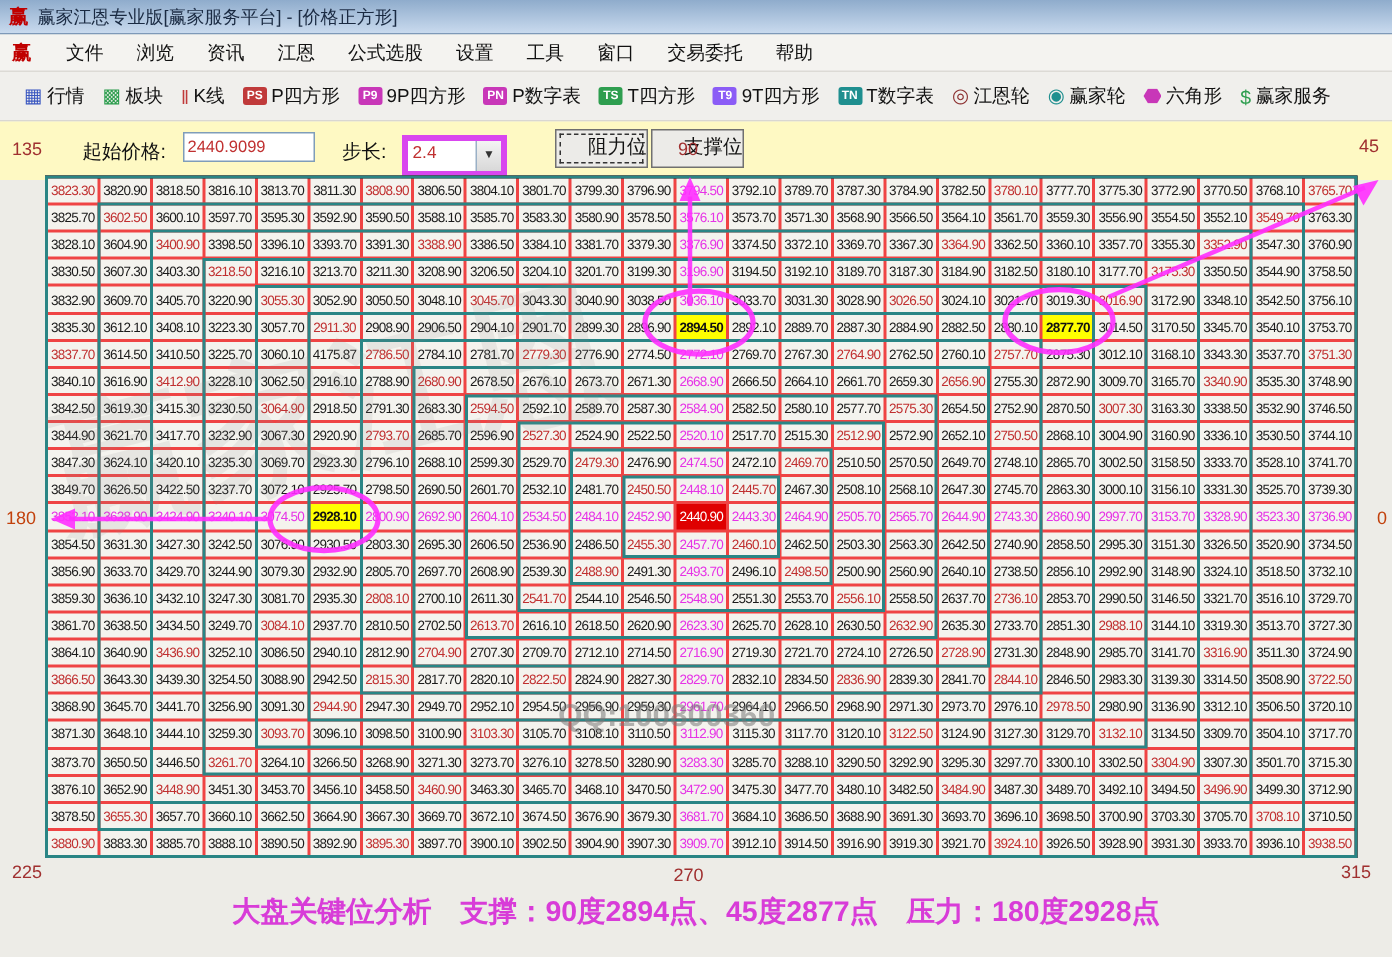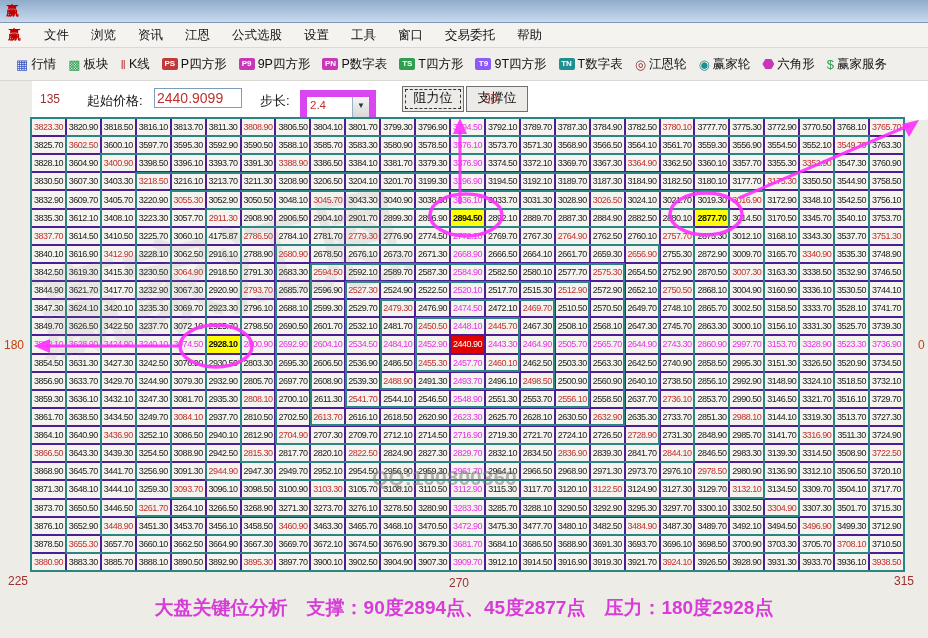--- a/index.html
+++ b/index.html
@@ -16,38 +16,38 @@
   .menu-item{font-size:12.5px;color:#111;margin:0 11px;cursor:default;}
   .toolbar{height:32px;background:#F0EFEC;display:flex;align-items:center;padding:0 10px;
            border-bottom:1px solid #D9D7D2;}
   .tool-item{display:flex;align-items:center;margin:0 6px;font-size:12.5px;color:#111;}
   .tool-item .glyph{font-size:13px;margin-right:3px;}
   .tool-item .badge{display:inline-block;min-width:14px;height:12px;line-height:12px;border-radius:2px;
                     color:#fff;font-size:8px;font-weight:bold;text-align:center;margin-right:3px;padding:0 1px;}
   .tool-item .hex{display:inline-block;width:12px;height:10px;margin-right:3px;
                   clip-path:polygon(25% 0,75% 0,100% 50%,75% 100%,25% 100%,0 50%);}
   
-  .controls{height:39px;background:#ffffff;position:relative;margin-left:32px;}
+  .controls{height:39px;background:#fef9c3;position:relative;}
   .ctl-label{position:absolute;font-size:13px;color:#111;top:11px;}
   .ctl-input{position:absolute;top:7px;height:18px;border:1px solid #7F9DB9;background:#fff;
-             color:#C03030;font-size:14px;padding:0 2px;box-sizing:content-box;}
-  .combo{position:absolute;top:9px;width:62px;height:20px;border:7px solid #d946ef;background:#fff;display:flex;}
+             color:#C03030;font-size:11px;padding:0 2px;box-sizing:content-box;}
+  .combo{position:absolute;top:9px;width:62px;height:20px;border:4px solid #d946ef;background:#fff;display:flex;}
   .combo .val{flex:1;color:#C03030;font-size:11.5px;padding:2px 3px;}
   .combo .drop{width:16px;background:linear-gradient(#F4F4F4,#D8D8D8);border-left:1px solid #9AB0C6;
                font-size:8px;color:#333;text-align:center;line-height:18px;}
   .pbtn{position:absolute;top:5px;width:60px;height:24px;background:#ECEBE8;border:1px solid #707070;
-        font-size:13px;color:#111;text-align:center;line-height:22px;}
+        font-size:13px;color:#111;text-align:right;line-height:22px;}
   .pbtn.focused{outline:1px dashed #333;outline-offset:-4px;}
   .panel-title{position:absolute;top:8px;left:530px;font-size:17px;font-weight:bold;color:#E03CE0;}
   .angle{position:absolute;font-size:12px;color:#A03030;}
   .angle.dark{color:#c2410c;}
   
   .grid-wrap{position:absolute;left:30px;top:117px;width:875px;height:455px;}
   .grid{display:grid;grid-template-columns:repeat(25,1fr);grid-template-rows:repeat(25,1fr);
-        gap:2px;background:#4c1d95;border:2px solid #000000;width:100%;height:100%;box-sizing:border-box;}
+        gap:2px;background:#ef4444;border:2px solid #000000;width:100%;height:100%;box-sizing:border-box;}
   .cell{background:#F4F3EE;color:#1A1A1A;font-size:9px;letter-spacing:-0.5px;display:flex;
         align-items:center;justify-content:center;overflow:hidden;white-space:nowrap;}
   .c-m{color:#E633E6;}
   .c-r{color:#C03030;}
   .c-y{background:#FFFF00;color:#111;font-weight:bold;}
   .c-c{background:#DF0000;color:#fff;font-weight:normal;}
   .rings{position:absolute;left:0;top:0;width:100%;height:100%;pointer-events:none;}
   .ring{position:absolute;border:2px solid #2A8585;box-sizing:border-box;}
   
   .wm-brand{position:absolute;left:30px;top:210px;font-size:96px;color:rgba(140,140,140,0.13);
@@ -56,20 +56,21 @@
          pointer-events:none;font-weight:bold;}
   .annot{position:absolute;left:0;top:0;pointer-events:none;}
   .footer{position:absolute;left:0;top:595px;width:100%;text-align:center;font-size:19px;
           font-weight:bold;color:#D83CD8;}
 </style>
 </head>
 <body>
 
 <div class="titlebar">
   <span class="logo">赢</span>
+  <span class="title">赢家江恩专业版[赢家服务平台] - [价格正方形]</span>
 </div>
 
 <div class="menubar">
   <span class="logo">赢</span>
   <span id="menu-items" style="display:flex;">
       <span class="menu-item">文件</span>
       <span class="menu-item">浏览</span>
       <span class="menu-item">资讯</span>
       <span class="menu-item">江恩</span>
       <span class="menu-item">公式选股</span>

